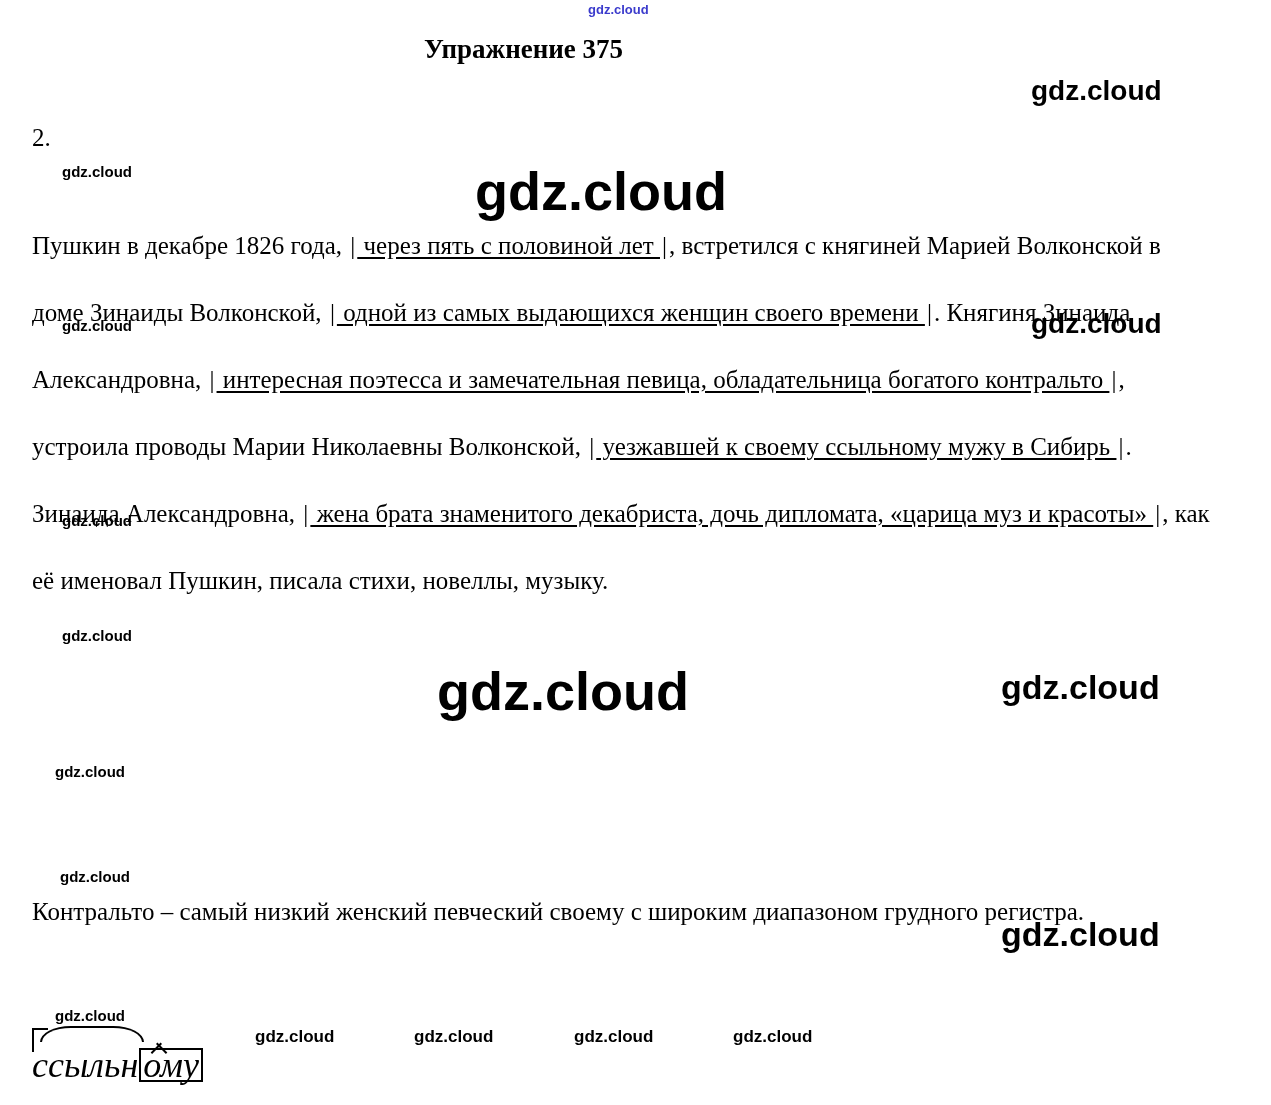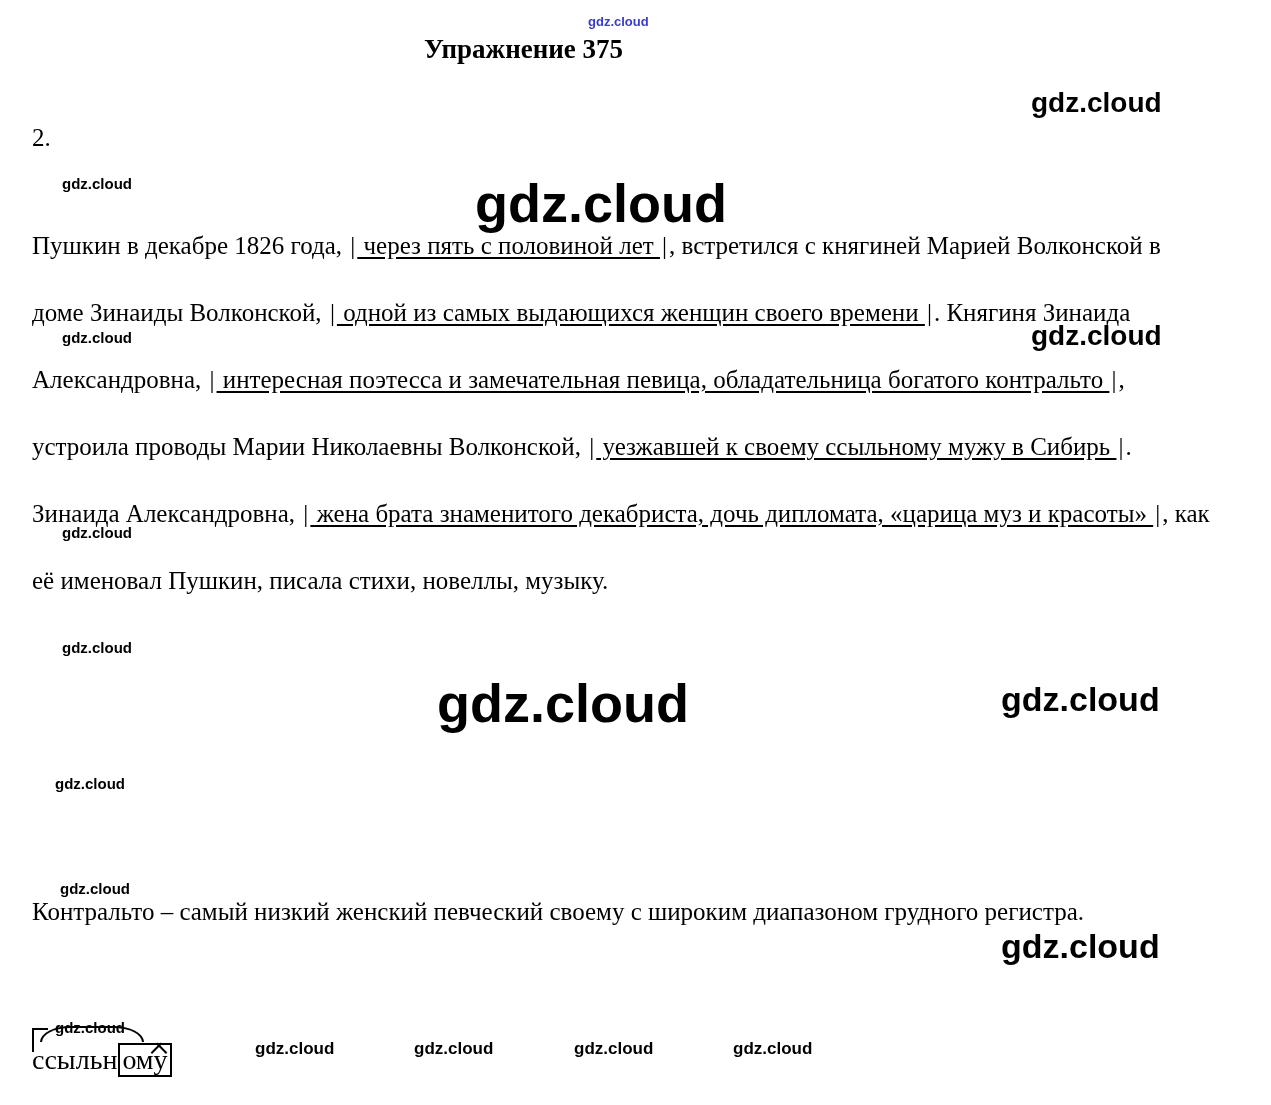--- a/index.html
+++ b/index.html
@@ -17,21 +17,20 @@
   }
 
   
   .wm {
     position: absolute;
     font-family: "Liberation Sans", sans-serif;
     font-weight: bold;
     color: #000000;
     white-space: nowrap;
     pointer-events: none;
-    margin-top: 12px;
   }
   .wm.blue {
     color: #3b3bcc;
     font-weight: bold;
   }
 
   
   .page-title {
     position: absolute;
     top: 34px;
@@ -75,22 +74,23 @@
 
   .bar {
     padding: 0 2px;
   }
 
   
   .morph {
     position: absolute;
     left: 30px;
     top: 1022px;
-    font-size: 28px;
+    font-size: 36px;
     height: 52px;
+    font-style: italic;
   }
   .morph-word {
     position: relative;
     display: inline-block;
     padding: 0 2px;
     white-space: nowrap;
   }
   .morph-root {
     position: absolute;
     left: 10px;

